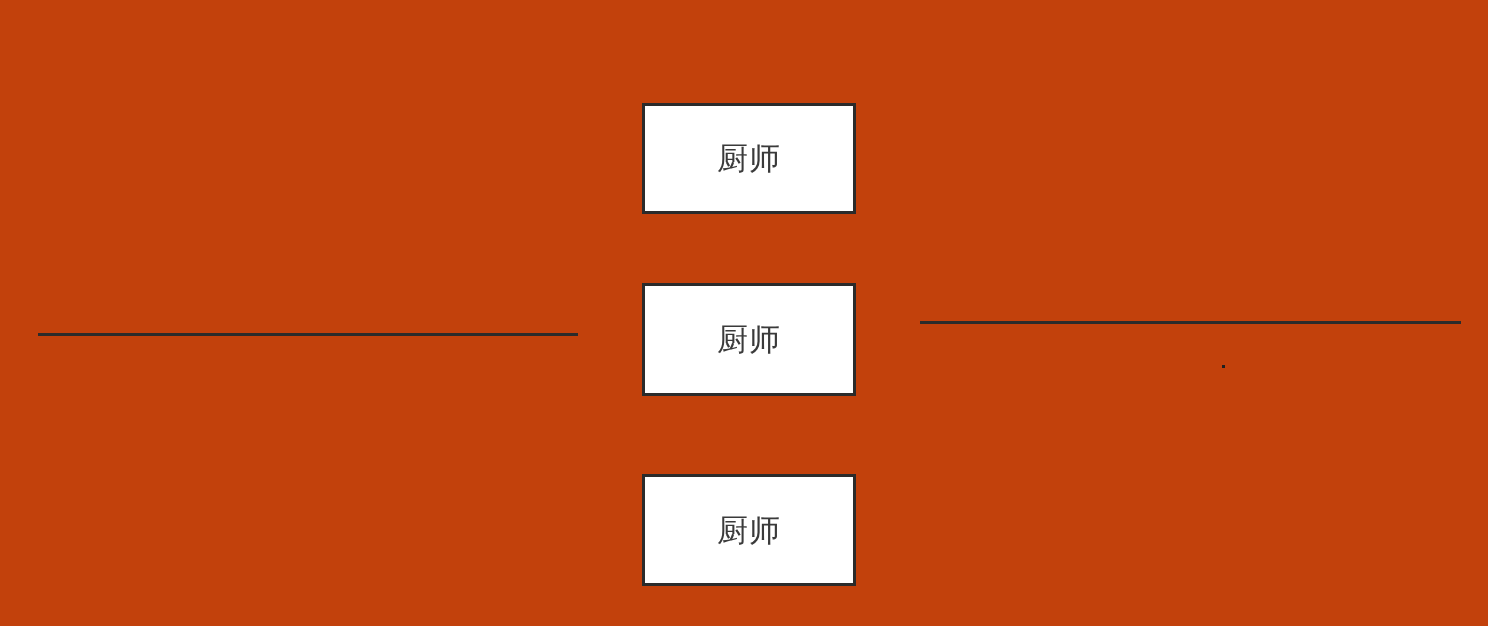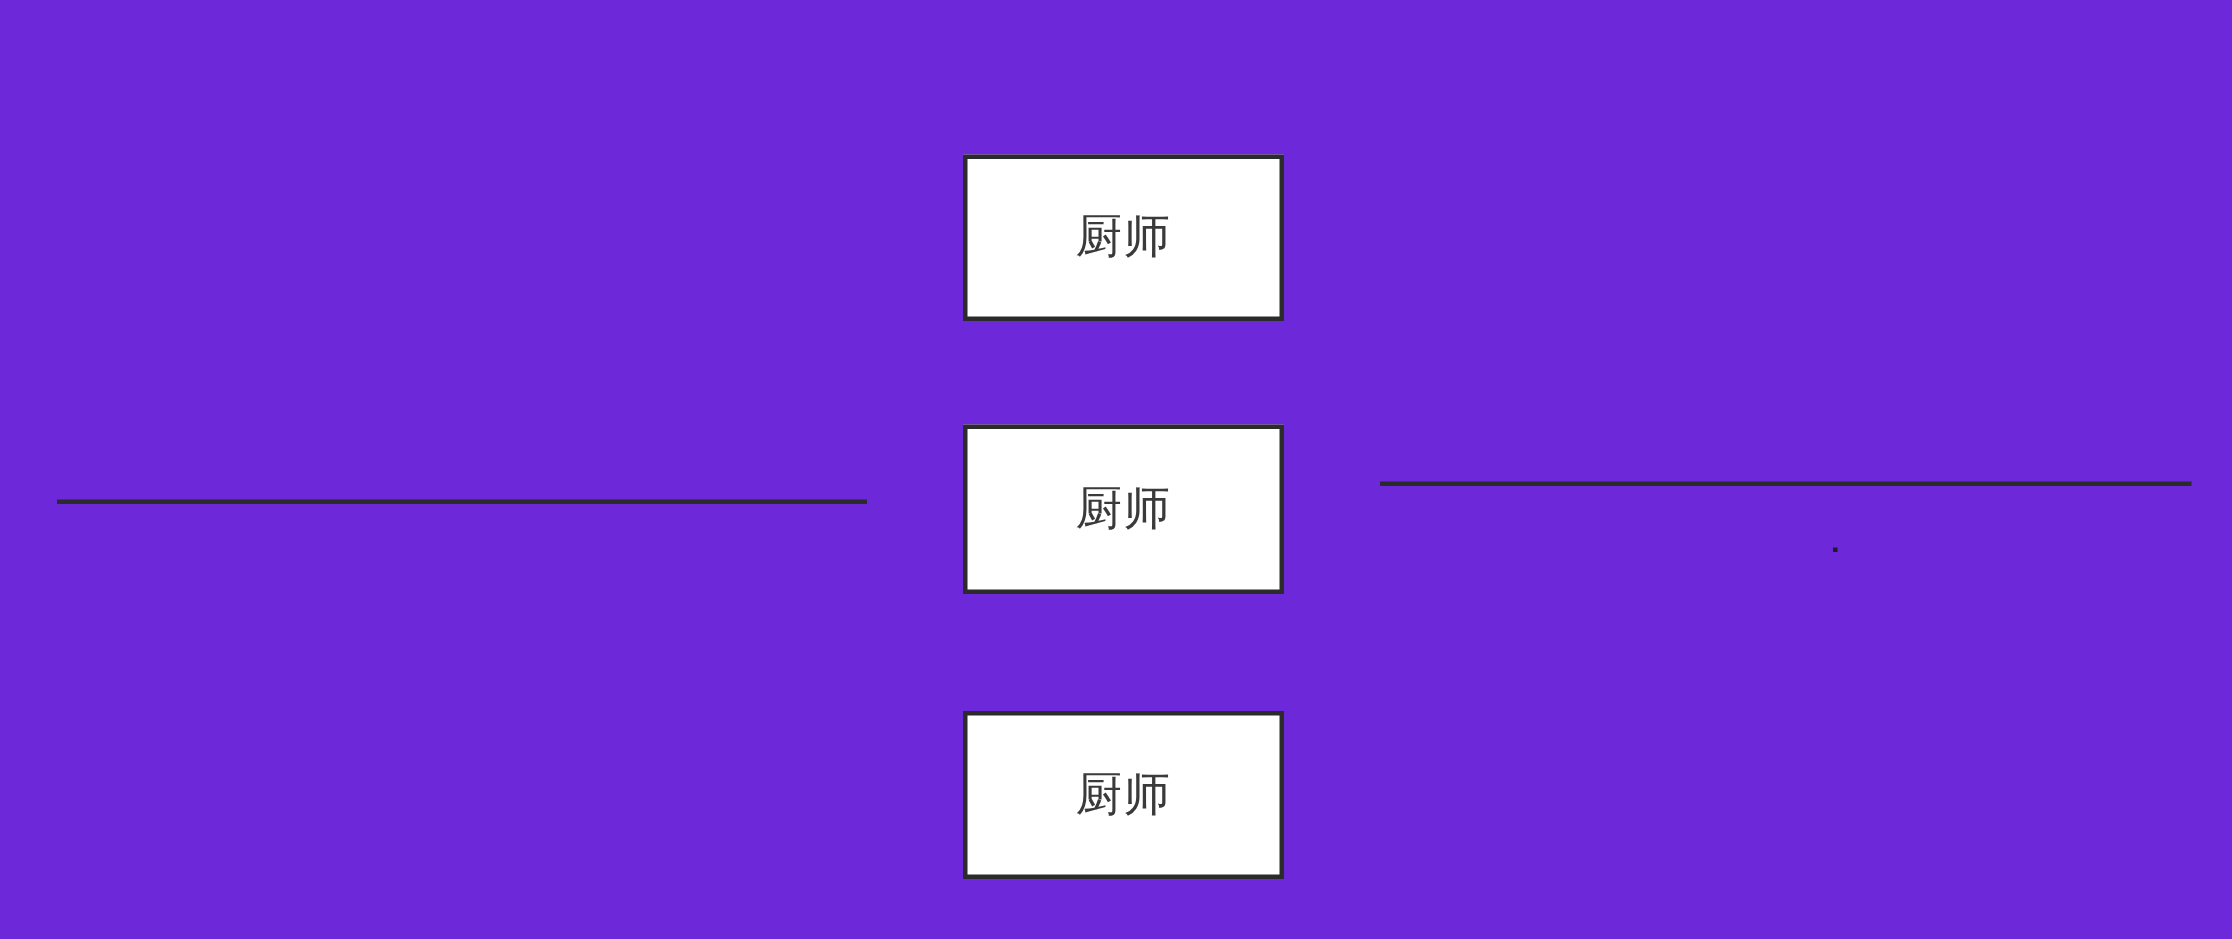--- a/index.html
+++ b/index.html
@@ -44,21 +44,21 @@
   .speck {
     position: absolute;
     width: 3px;
     height: 3px;
     background: #1f1f1f;
   }
 </style>
 </head>
 <body>
 
-<div id="canvas" style="width: 1488px; height: 626px; background: #6d28d9; text-decoration: underline;">
+<div id="canvas" style="width: 1488px; height: 626px; background: #c2410c; text-decoration: underline;">
 
   <div class="connector-line" id="connector-left" style="left: 38px; top: 333px; width: 540px; height: 3px; background: rgb(43, 43, 43);"></div>
 
   <div class="connector-line" id="connector-right" style="left: 920px; top: 321px; width: 541px; height: 3px; background: rgb(43, 43, 43);"></div>
 
   <div class="node-box" id="node-1" style="left: 642px; top: 103px; width: 214px; height: 111px; border-width: 3px; border-color: rgb(43, 43, 43); background: rgb(255, 255, 255);">
     <span class="node-label" style="color: rgb(58, 58, 58);">厨师</span>
   </div>
 
   <div class="node-box" id="node-2" style="left: 642px; top: 283px; width: 214px; height: 113px; border-width: 3px; border-color: rgb(43, 43, 43); background: rgb(255, 255, 255);">

